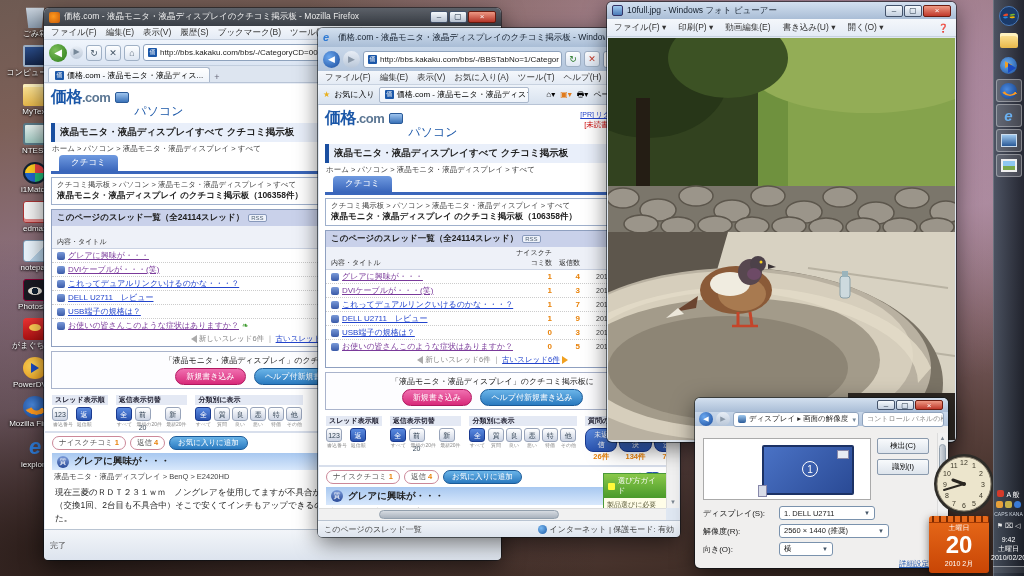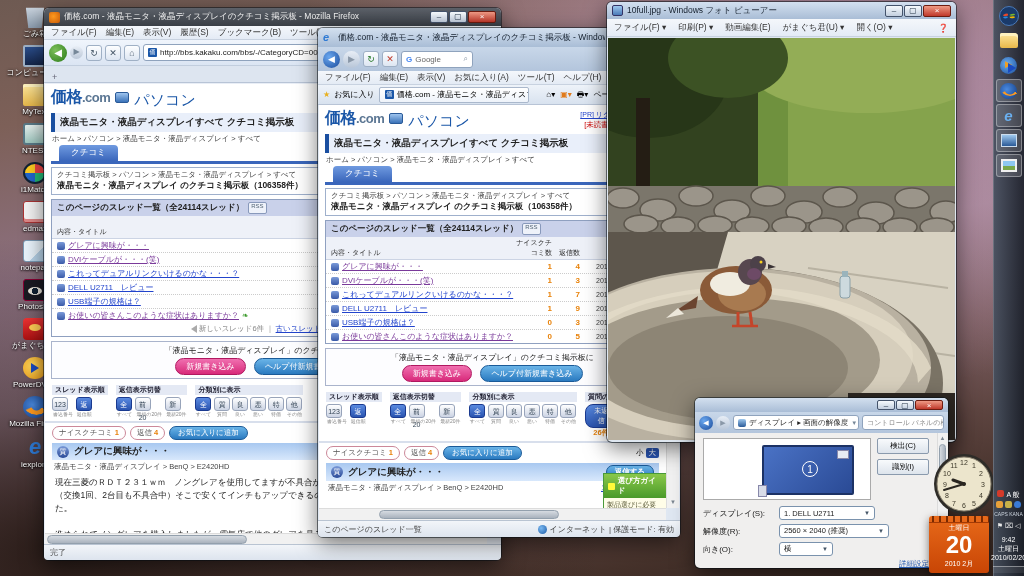--- a/index.html
+++ b/index.html
@@ -50,31 +50,31 @@
 .navbtn{width:16px;height:16px;border-radius:3px;border:1px solid #9fb0c5;background:linear-gradient(#fdfeff,#dde6f2);font-size:9px;line-height:14px;text-align:center;color:#456;}
 .circ{border-radius:50%;text-align:center;color:#fff;}
 
 .kk{position:absolute;background:#fff;overflow:hidden;font-size:8.5px;color:#222;}
 .kk a{color:#2244cc;text-decoration:underline;cursor:pointer;}
 .kk .vis{color:#7a3a9a;}
 .kkhead{display:flex;align-items:flex-start;padding:5px 6px 2px 6px;gap:5px;}
 .kklogo{font-size:16px;font-weight:bold;color:#1b57a8;letter-spacing:-.5px;line-height:16px;}
 .kklogo .com{color:#5b7693;font-size:13px;}
 .kkmoni{width:14px;height:11px;background:linear-gradient(#9ec4ee,#3a72b8);border:1px solid #2a5a98;border-radius:2px;margin-top:3px;}
-.kksec{font-size:15px;color:#1b57a8;margin-top:2px;}
+.kksec{font-size:12px;color:#1b57a8;margin-top:14px;}
 .kkright{margin-left:auto;text-align:right;font-size:7.5px;white-space:nowrap;overflow:hidden;}
 .kkunread{color:#c00;}
 .kkh1{background:#e9effa;border-left:4px solid #1a4fa0;font-weight:bold;font-size:9.5px;padding:3px 5px;margin:1px 6px;}
 .kcrumb{font-size:7.5px;padding:1px 7px;color:#444;white-space:nowrap;overflow:hidden;}
 .ktab{display:inline-block;background:linear-gradient(#6f9ae0,#3a66bb);color:#fff;font-size:8.5px;padding:2px 12px;border-radius:4px 4px 0 0;margin-left:14px;}
 .ktabline{height:3px;background:#3a66bb;margin:0 6px 3px 6px;}
 .kbox{border:1px solid #9fb0cc;margin:0 6px 4px 6px;padding:2px 5px;}
 .kbox .bt{font-weight:bold;font-size:8.5px;}
 .klist{border:1px solid #8fa0c0;margin:0 6px 4px 6px;}
-.klhead{background:#c9d1ea;padding:2px 5px;font-weight:bold;font-size:8.5px;display:flex;gap:4px;}
+.klhead{background:#c9d1ea;padding:2px 5px;font-weight:bold;font-size:8.5px;display:flex;align-items:center;gap:4px;}
 .kbadge{font-size:6px;border:1px solid #8899bb;background:#eef2fa;color:#567;padding:0 2px;border-radius:2px;font-weight:normal;}
 .ktheadr{display:grid;align-items:end;background:#eef1f8;border-bottom:1px solid #ccd4e4;padding:1px 5px;font-size:7px;color:#333;}
 .ktrow{display:grid;align-items:center;padding:1px 5px;border-bottom:1px dotted #ccc;font-size:8px;}
 .ffv .ktheadr,.ffv .ktrow{grid-template-columns:1fr 40px 30px;}
 .iev .ktheadr,.iev .ktrow{grid-template-columns:1fr 36px 28px 74px;}
 .ktrow .ti{white-space:nowrap;overflow:hidden;display:flex;align-items:center;gap:3px;}
 .ktico{width:8px;height:8px;border-radius:2px;background:linear-gradient(#7a9ad8,#3a5aa8);flex:0 0 auto;}
 .knum{color:#e8820a;font-weight:bold;text-align:right;}
 .kdate{color:#444;font-size:7px;text-align:right;white-space:nowrap;}
 .kpager{text-align:center;font-size:7.5px;padding:2px;color:#888;}
@@ -99,21 +99,21 @@
 .opill b{color:#e8820a;margin-left:2px;}
 .favpill{background:linear-gradient(#6ab4e8,#2a7ac0);border:1px solid #1a5a98;color:#fff;border-radius:8px;font-size:7.5px;padding:1px 8px;}
 .kthr-title{display:flex;align-items:center;gap:5px;background:linear-gradient(#a8c8f0,#d8e8fc);margin:1px 7px;padding:2px 5px;font-weight:bold;font-size:9.5px;}
 .qic{width:12px;height:12px;border-radius:50%;background:linear-gradient(#7a9ad8,#2a4a98);color:#fff;font-size:7px;line-height:12px;text-align:center;font-weight:normal;flex:0 0 auto;}
 .kauthor{display:flex;align-items:center;gap:4px;padding:1px 8px;font-size:8px;}
 .avat{width:14px;height:14px;border:1px solid #555;border-radius:2px;background:linear-gradient(#3a3530 0 36%,#f0c89a 36%);position:relative;flex:0 0 auto;}
 .avat::after{content:"";position:absolute;left:3px;top:7px;width:2px;height:2px;background:#222;box-shadow:5px 0 0 #222;}
 .qbadge{background:linear-gradient(#f08a4a,#d84a1a);color:#fff;font-size:6px;padding:0 3px;border-radius:2px;}
 .kbody{padding:3px 10px;font-size:8.5px;line-height:13px;white-space:pre-wrap;color:#222;}
 .guide{position:absolute;width:86px;border:1px solid #4a9a3a;background:#fffde8;font-size:7px;}
-.guide .gh{background:linear-gradient(#8ac84a,#4a9a2a);color:#fff;font-weight:bold;padding:2px 4px;font-size:7.5px;display:flex;gap:3px;align-items:center;}
+.guide .gh{background:linear-gradient(#8ac84a,#4a9a2a);color:#fff;font-weight:normal;padding:2px 4px;font-size:7.5px;display:flex;gap:3px;align-items:center;}
 .guide .gb{padding:2px 3px;color:#553;line-height:9px;}
 .szs{margin-left:auto;display:flex;gap:2px;align-items:center;font-size:7.5px;}
 .szbox{background:#2a54b0;color:#fff;padding:0 3px;border-radius:2px;}
 
 #clockg{left:933px;top:453px;z-index:60;}
 #caleng{left:929px;top:516px;width:60px;height:57px;z-index:60;background:linear-gradient(#e86a1a,#c84505);border-radius:3px;box-shadow:0 3px 8px rgba(0,0,0,.5);color:#fff;text-align:center;}
 #caleng .spir{height:7px;background:repeating-linear-gradient(90deg,transparent 0 3px,#7a2a00 3px 5px,transparent 5px 7px);border-bottom:1px solid #a33a05;}
 #caleng .dn{font-size:7px;}
 #caleng .dd{font-size:24px;font-weight:bold;line-height:24px;}
 #caleng .dm{font-size:7px;margin-top:2px;}
@@ -210,20 +210,24 @@
       <div class="favsq">価</div>
       <span>http://bbs.kakaku.com/bbs/-/CategoryCD=0085/</span>
       <span style="margin-left:auto;color:#e8a020;">★</span>
       <span style="color:#789;font-size:6px;">▼</span>
     </div>
     <div class="urlf" style="width:58px;color:#999;">
         <span style="color:#4285f4;font-weight:bold;">G</span>
       </div>
   </div>
   <div style="position:absolute;top:58px;left:0;right:0;height:17px;background:#dde5f0;border-bottom:1px solid #b8c4d6;display:flex;align-items:flex-end;padding:0 4px;">
+    <div style="display:flex;align-items:center;gap:3px;background:linear-gradient(#fff,#eef3fa);border:1px solid #aab8cc;border-bottom:none;border-radius:3px 3px 0 0;height:15px;padding:0 6px;font-size:8px;max-width:200px;overflow:hidden;white-space:nowrap;">
+      <div class="favsq">価</div>
+      <span>価格.com - 液晶モニタ・液晶ディス...</span>
+    </div>
     <div style="margin-left:4px;font-size:9px;color:#667;">+</div>
   </div>
 
   <div class="kk ffv" style="top:76px;left:1px;right:14px;bottom:27px;">
     <div class="kkhead">
       <span class="kklogo"><span>価格</span><span class="com">.com</span></span>
       <div class="kkmoni"></div>
       <span class="kksec">パソコン</span>
       <div class="kkright"><span class="kkunread">[未読書き込み5件</span></div>
     </div>
@@ -392,38 +396,43 @@
     </div>
   </div>
   <div class="vsb" style="top:76px;bottom:27px;right:1px;">
       <div class="ar" style="top:0">▲</div>
       <div class="th" style="top:12px;height:90px;"></div>
       <div class="ar" style="bottom:0">▼</div>
     </div>
   <div class="hsb" style="bottom:15px;left:1px;right:14px;">
       <div class="th" style="left:2px;width:200px;"></div>
     </div>
-  <div class="statusbar" style="height:16px;">
+  <div class="statusbar" style="height:31px;">
       <span>完了</span>
     </div>
 </div>
 
 <div class="win" id="ie" style="left:318px;top:28px;width:362px;height:509px;z-index:20;background:#dfe7f2;">
   <div class="tbar" style="height:19px;background:linear-gradient(#d3e0ef,#a9bdd6);color:#15202e;">
     <div class="tico" style="background:transparent;color:#2e7ad4;font-weight:bold;font-style:italic;font-size:11px;line-height:11px;">e</div>
     <span class="ttxt">価格.com - 液晶モニタ・液晶ディスプレイのクチコミ掲示板 - Windows Internet Explorer</span>
     <div class="cbtns">
         <div class="cb">–</div>
         <div class="cb">▢</div>
         <div class="cb close">×</div>
       </div>
   </div>
   <div style="position:absolute;top:19px;left:0;right:0;height:24px;background:linear-gradient(#c8d7e9,#b3c5dc);display:flex;align-items:center;gap:3px;padding:0 5px;">
     <div class="circ" style="width:17px;height:17px;background:radial-gradient(circle at 35% 35%,#6aa8f0,#1a4a9a);font-size:9px;line-height:16px;">◀</div>
     <div class="circ" style="width:17px;height:17px;background:linear-gradient(#e8eef6,#b8c6d8);color:#8a98a8;font-size:9px;line-height:16px;">▶</div>
+    <div class="urlf" style="flex:1;">
+      <div class="favsq">価</div>
+      <span>http://bbs.kakaku.com/bbs/-/BBSTabNo=1/Categor</span>
+      <span style="margin-left:auto;color:#789;font-size:6px;">▼</span>
+    </div>
     <div class="navbtn" style="color:#2a7a2a">↻</div>
     <div class="navbtn" style="color:#c03a2a">✕</div>
     <div class="urlf" style="width:72px;color:#666;">
       <span style="color:#4285f4;font-weight:bold;">G</span>
       <span>Google</span>
       <span style="margin-left:auto;color:#789;">⌕</span>
     </div>
   </div>
   <div class="menubar" style="position:absolute;top:43px;left:0;right:0;height:14px;">
     <span>ファイル(F)</span>
@@ -526,20 +535,21 @@
         </div>
       <div class="ktrow" style="border-bottom:none">
           <span class="ti">
             <span class="ktico"></span>
             <a class="vis">お使いの皆さんこのような症状はありますか？</a>
           </span>
           <span class="knum">0</span>
           <span class="knum">5</span>
           <span class="kdate">2010年2月19日 20</span>
         </div>
+      <div class="kpager"><span class="arrL"></span> <span>新しいスレッド6件</span> ｜ <a>古いスレッド6件</a> <span class="arrR"></span></div>
     </div>
     <div class="kwrite">
       <div class="ld">「液晶モニタ・液晶ディスプレイ」のクチコミ掲示板に</div>
       <span class="pill p-pink">新規書き込み</span>
       <span class="pill p-blue">ヘルプ付新規書き込み</span>
     </div>
     <div class="ktools">
       <div class="tgrp">
           <div class="glbl">スレッド表示順</div>
           <div class="tbtns">
@@ -676,21 +686,21 @@
     <div class="cbtns">
         <div class="cb">–</div>
         <div class="cb">▢</div>
         <div class="cb close">×</div>
       </div>
   </div>
   <div class="menubar" style="height:18px;font-size:8.5px;gap:12px;">
     <span><span>ファイル(F)</span> ▾</span>
     <span><span>印刷(P)</span> ▾</span>
     <span><span>動画編集(E)</span></span>
-    <span><span>がまぐち君(U)</span> ▾</span>
+    <span><span>書き込み(U)</span> ▾</span>
     <span><span>開く(O)</span> ▾</span>
     <span style="margin-left:auto;color:#2a6ac0;">❓</span>
   </div>
   <svg viewBox="0 0 347 402" style="position:absolute;top:36px;left:1px;width:347px;height:402px;">
     <rect x="0" y="0" width="347" height="402" fill="#cfc9bb"></rect>
     <rect x="0" y="0" width="347" height="150" fill="#6f913e"></rect>
     <rect x="180" y="0" width="167" height="150" fill="#85a34c"></rect>
     <ellipse cx="260" cy="30" rx="120" ry="45" fill="#93ad56"></ellipse>
     <rect x="0" y="0" width="150" height="155" fill="#32421f"></rect>
     <ellipse cx="40" cy="40" rx="80" ry="60" fill="#273618"></ellipse>
@@ -761,21 +771,21 @@
 </div>
 
 <div class="win" id="ds" style="left:695px;top:398px;width:253px;height:170px;z-index:40;background:#f0efee;">
   <div class="tbar" style="height:14px;background:linear-gradient(#d3e0ef,#a9bdd6);">
     <div class="cbtns">
         <div class="cb" style="height:10px">–</div>
         <div class="cb" style="height:10px">▢</div>
         <div class="cb close" style="height:10px">×</div>
       </div>
   </div>
-  <div style="position:absolute;top:14px;left:0;right:0;height:21px;background:linear-gradient(#c8d7e9,#b3c5dc);display:flex;align-items:center;gap:3px;padding:0 4px;">
+  <div style="position:absolute;top:14px;left:0;right:0;height:14px;background:linear-gradient(#c8d7e9,#b3c5dc);display:flex;align-items:center;gap:3px;padding:0 4px;">
     <div class="circ" style="width:14px;height:14px;background:radial-gradient(circle at 35% 35%,#6aa8f0,#1a4a9a);font-size:7px;line-height:13px;">◀</div>
     <div class="circ" style="width:14px;height:14px;background:linear-gradient(#e8eef6,#b8c6d8);color:#8a98a8;font-size:7px;line-height:13px;">▶</div>
     <div class="urlf" style="flex:1;height:15px;font-size:7.5px;">
       <div class="tico" style="width:8px;height:8px;background:linear-gradient(#9ec8ee,#2a5a98);"></div>
       <span>ディスプレイ ▸ 画面の解像度</span>
       <span style="margin-left:auto;color:#789;font-size:6px;">▼ ↻</span>
     </div>
     <div class="urlf" style="width:82px;height:15px;font-size:7px;color:#888;">
       <span>コントロール パネルの検索</span>
 
@@ -796,21 +806,21 @@
       </div>
     </div>
     <div style="display:grid;grid-template-columns:72px 1fr;gap:4px 4px;margin-top:6px;align-items:center;">
       <span>ディスプレイ(S):</span>
       <div class="urlf" style="height:14px;width:96px;font-size:7.5px;border-color:#7a92ad;">
           <span>1. DELL U2711</span>
           <span style="margin-left:auto;font-size:6px;color:#456;">▼</span>
         </div>
       <span>解像度(R):</span>
       <div class="urlf" style="height:14px;width:110px;font-size:7.5px;border-color:#7a92ad;">
-          <span>2560 × 2040 (推奨)</span>
+          <span>2560 × 1440 (推奨)</span>
           <span style="margin-left:auto;font-size:6px;color:#456;">▼</span>
         </div>
       <span>向き(O):</span>
       <div class="urlf" style="height:14px;width:54px;font-size:7.5px;border-color:#7a92ad;">
           <span>横</span>
           <span style="margin-left:auto;font-size:6px;color:#456;">▼</span>
         </div>
     </div>
     <div style="text-align:right;margin-top:3px;"><a style="color:#2a5db0;font-size:7.5px;text-decoration:underline;">詳細設定</a></div>
 

